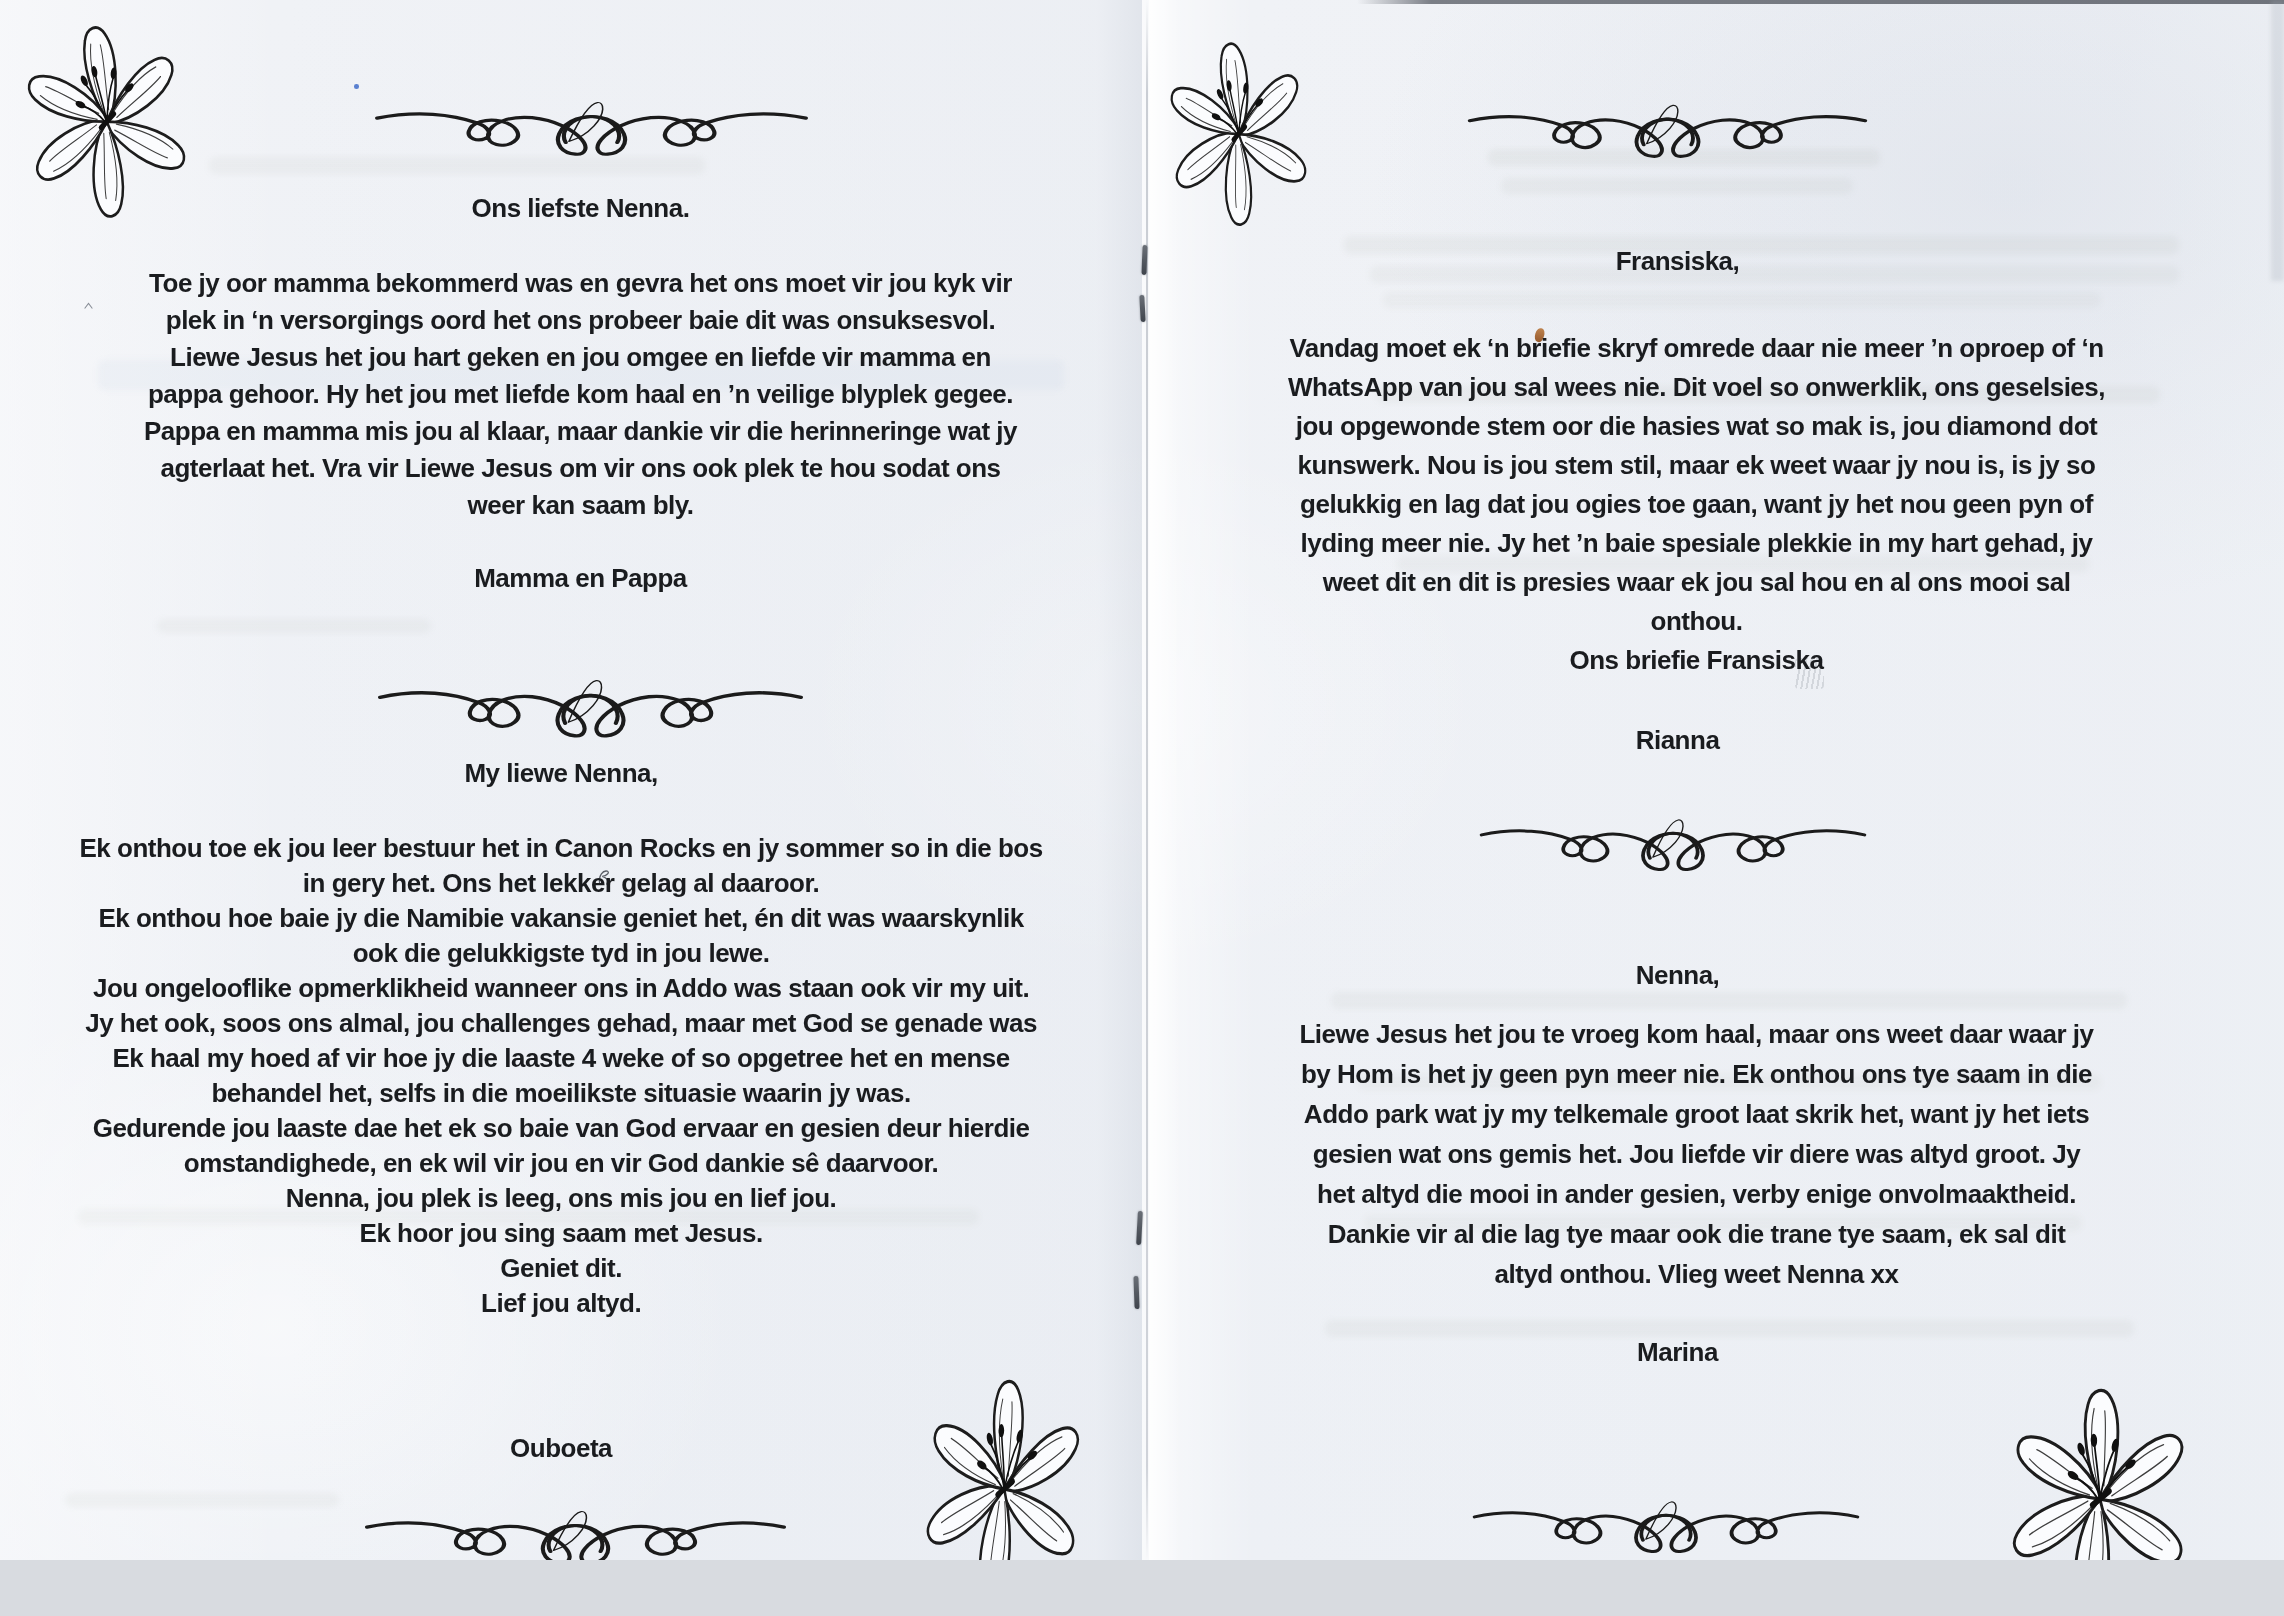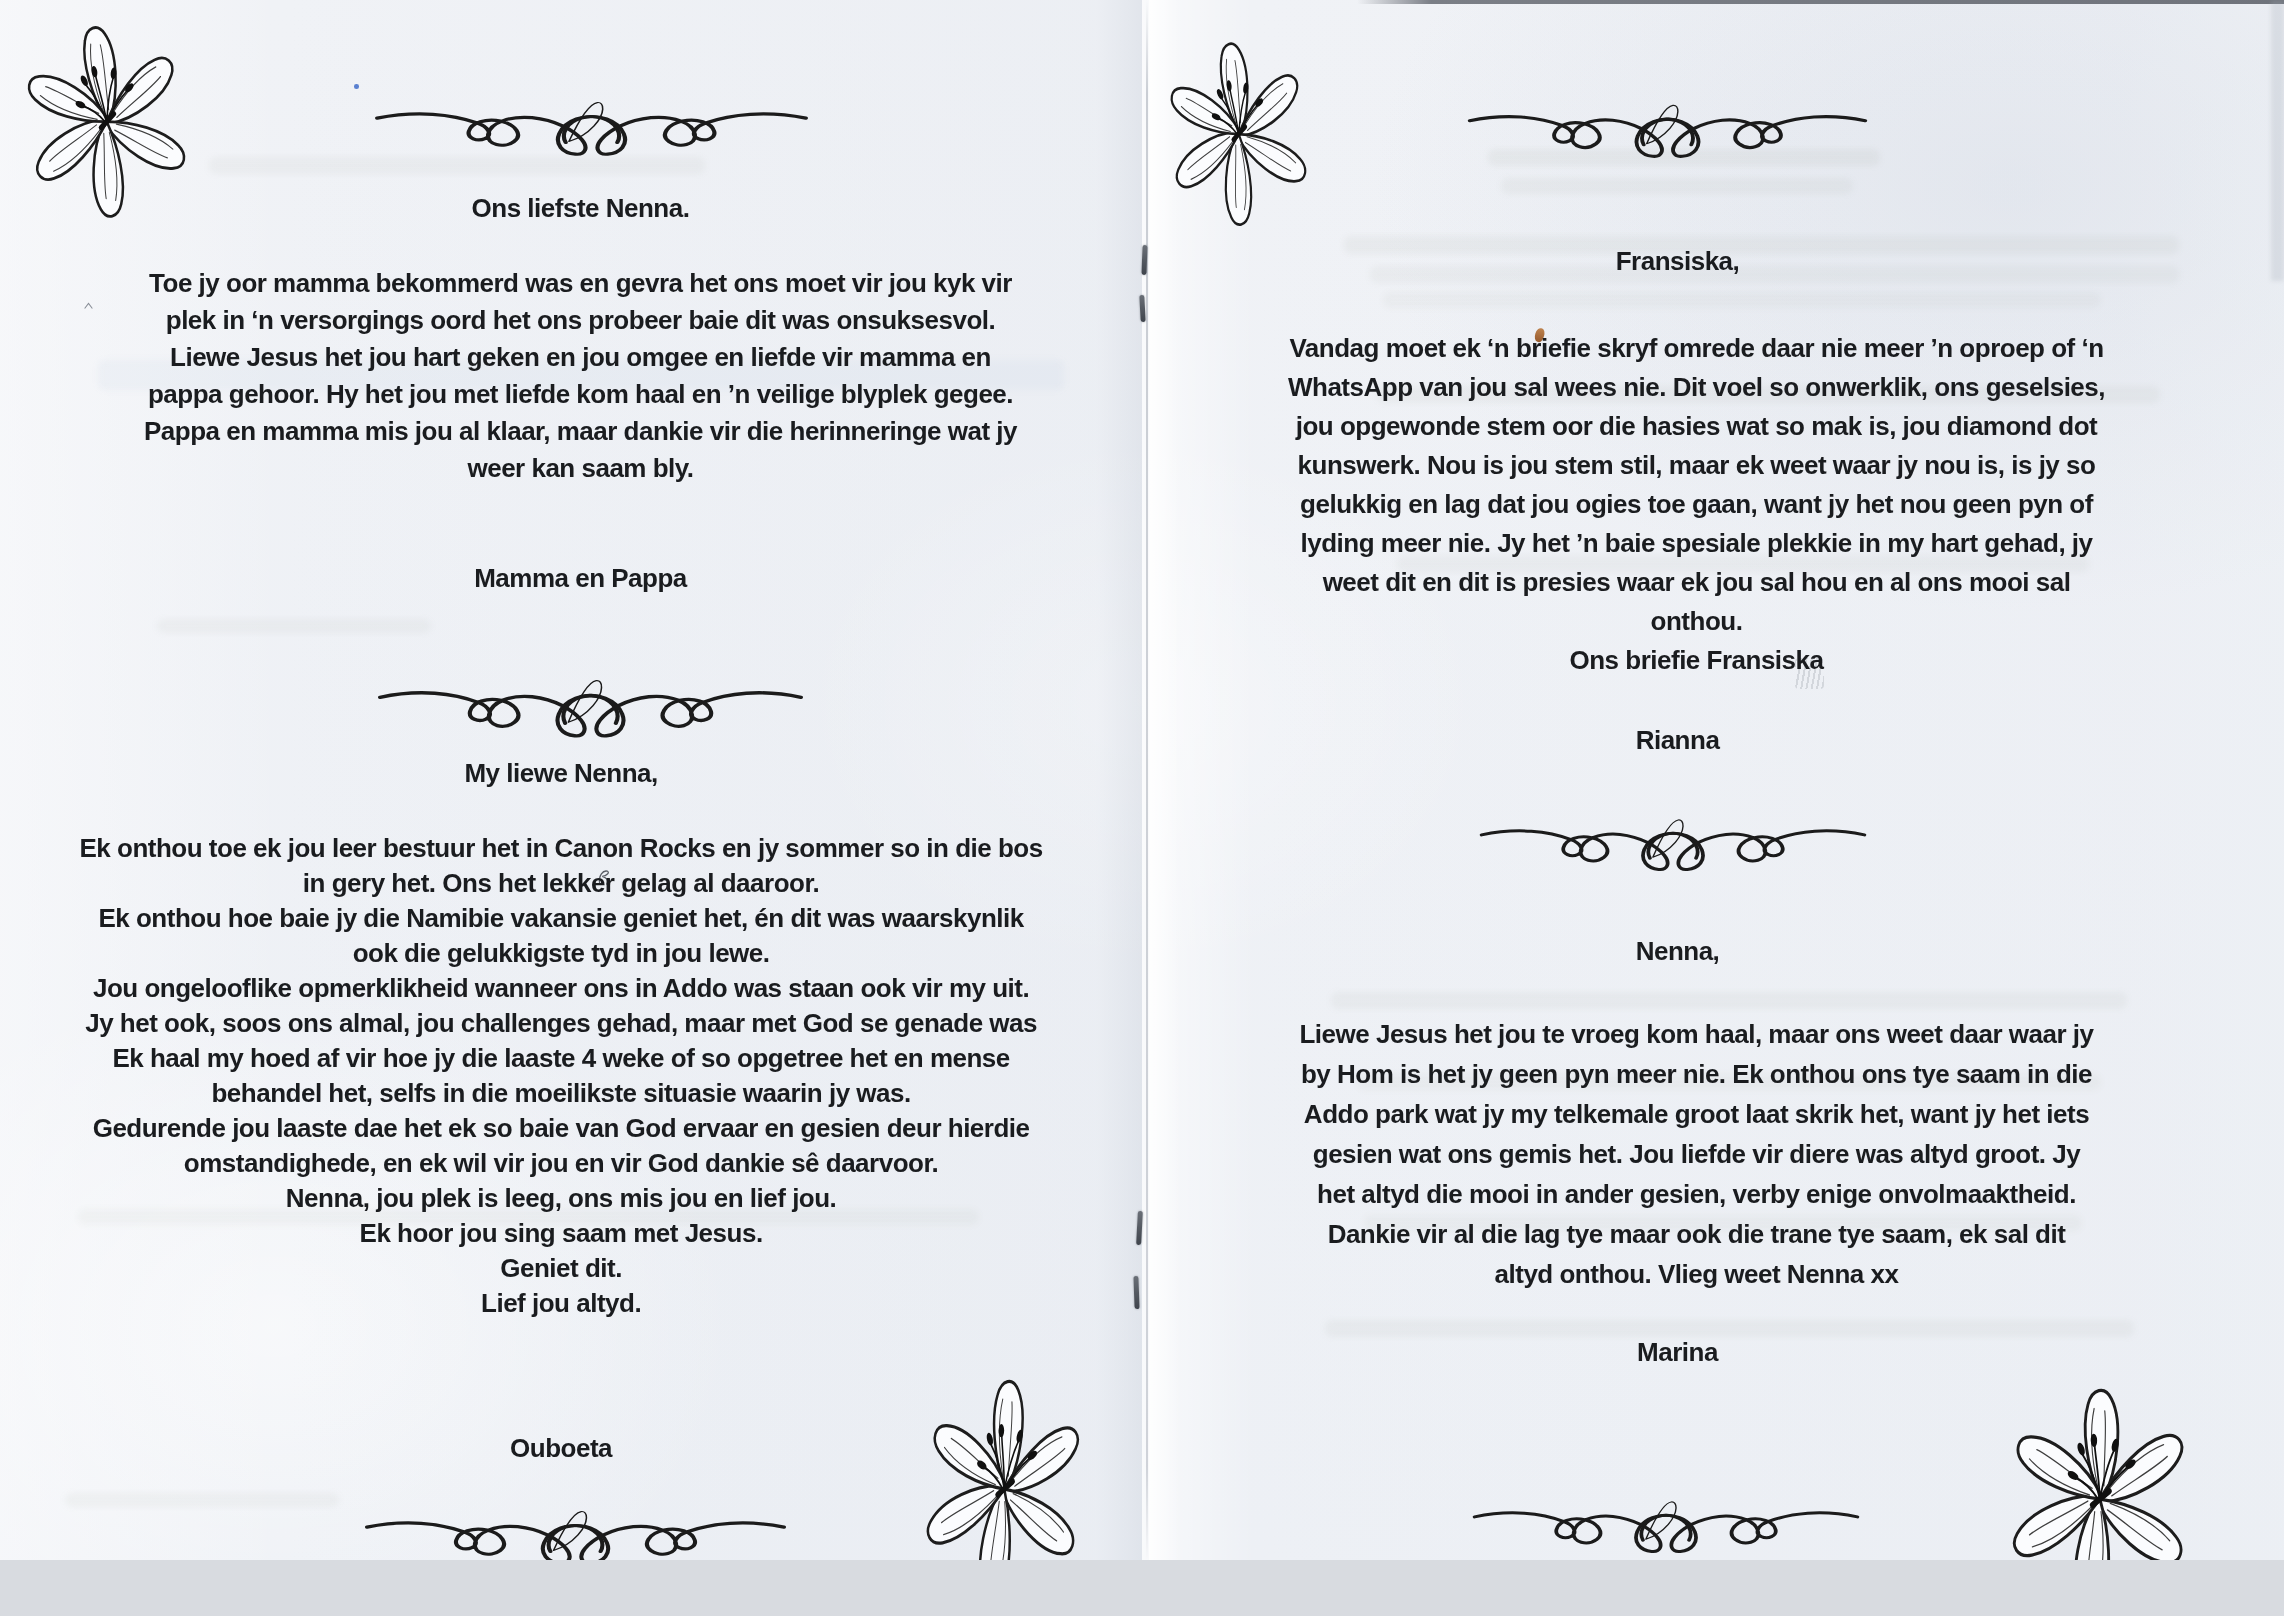--- a/index.html
+++ b/index.html
@@ -173,20 +173,21 @@
       <use href="#flourish"></use>
     </svg>
 
   <div class="heading" style="left:39px;top:193px;width:1083px">Ons liefste Nenna.</div>
   <div class="body-lines" style="left:39px;top:265px;width:1083px;line-height:37px">
       <div>Toe jy oor mamma bekommerd was en gevra het ons moet vir jou kyk vir</div>
       <div>plek in ‘n versorgings oord het ons probeer baie dit was onsuksesvol.</div>
       <div>Liewe Jesus het jou hart geken en jou omgee en liefde vir mamma en</div>
       <div>pappa gehoor. Hy het jou met liefde kom haal en ’n veilige blyplek gegee.</div>
       <div>Pappa en mamma mis jou al klaar, maar dankie vir die herinneringe wat jy</div>
+      <div>agterlaat het. Vra vir Liewe Jesus om vir ons ook plek te hou sodat ons</div>
       <div>weer kan saam bly.</div>
     </div>
   <div class="signature" style="left:39px;top:563px;width:1083px">Mamma en Pappa</div>
 
   <div class="heading" style="left:19.6px;top:758px;width:1083px">My liewe Nenna,</div>
   <div class="body-lines" style="left:19.6px;top:831px;width:1083px;line-height:35px">
       <div>Ek onthou toe ek jou leer bestuur het in Canon Rocks en jy sommer so in die bos</div>
       <div>in gery het. Ons het lekker gelag al daaroor.</div>
       <div>Ek onthou hoe baie jy die Namibie vakansie geniet het, én dit was waarskynlik</div>
       <div>ook die gelukkigste tyd in jou lewe.</div>
@@ -210,21 +211,21 @@
       <div>jou opgewonde stem oor die hasies wat so mak is, jou diamond dot</div>
       <div>kunswerk. Nou is jou stem stil, maar ek weet waar jy nou is, is jy so</div>
       <div>gelukkig en lag dat jou ogies toe gaan, want jy het nou geen pyn of</div>
       <div>lyding meer nie. Jy het ’n baie spesiale plekkie in my hart gehad, jy</div>
       <div>weet dit en dit is presies waar ek jou sal hou en al ons mooi sal</div>
       <div>onthou.</div>
       <div>Ons briefie Fransiska</div>
     </div>
   <div class="signature" style="left:1149px;top:725px;width:1057px">Rianna</div>
 
-  <div class="heading" style="left:1149px;top:936px;width:1057px">Nenna,</div>
+  <div class="heading" style="left:1149px;top:960px;width:1057px">Nenna,</div>
   <div class="body-lines" style="left:1168px;top:1014px;width:1057px;line-height:40px">
       <div>Liewe Jesus het jou te vroeg kom haal, maar ons weet daar waar jy</div>
       <div>by Hom is het jy geen pyn meer nie. Ek onthou ons tye saam in die</div>
       <div>Addo park wat jy my telkemale groot laat skrik het, want jy het iets</div>
       <div>gesien wat ons gemis het. Jou liefde vir diere was altyd groot. Jy</div>
       <div>het altyd die mooi in ander gesien, verby enige onvolmaaktheid.</div>
       <div>Dankie vir al die lag tye maar ook die trane tye saam, ek sal dit</div>
       <div>altyd onthou. Vlieg weet Nenna xx</div>
     </div>
   <div class="signature" style="left:1149px;top:1337px;width:1057px">Marina</div>

